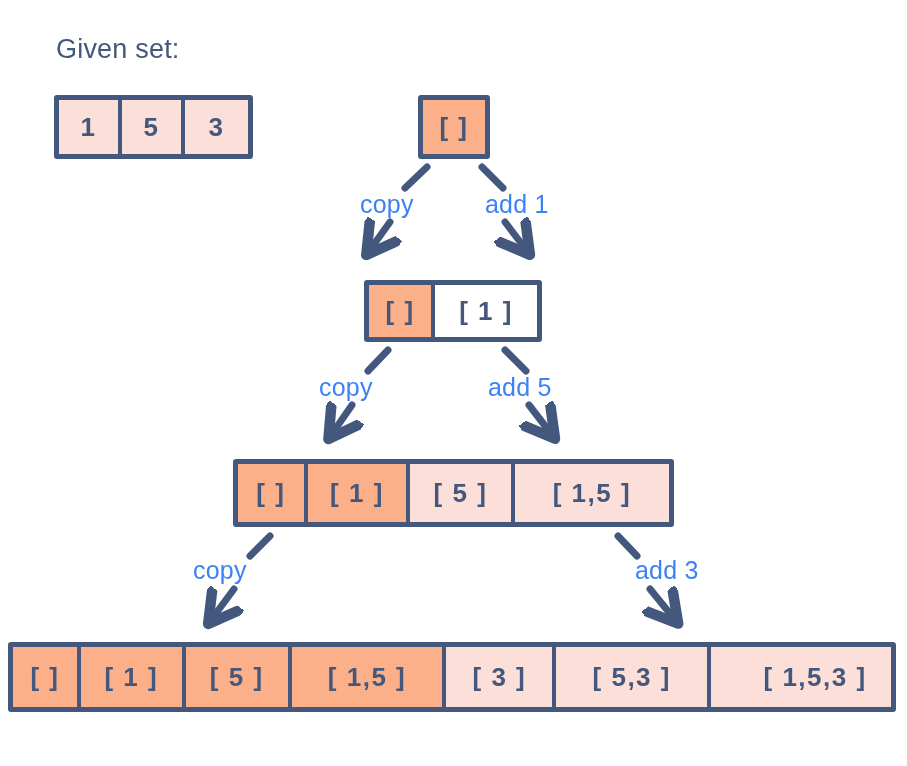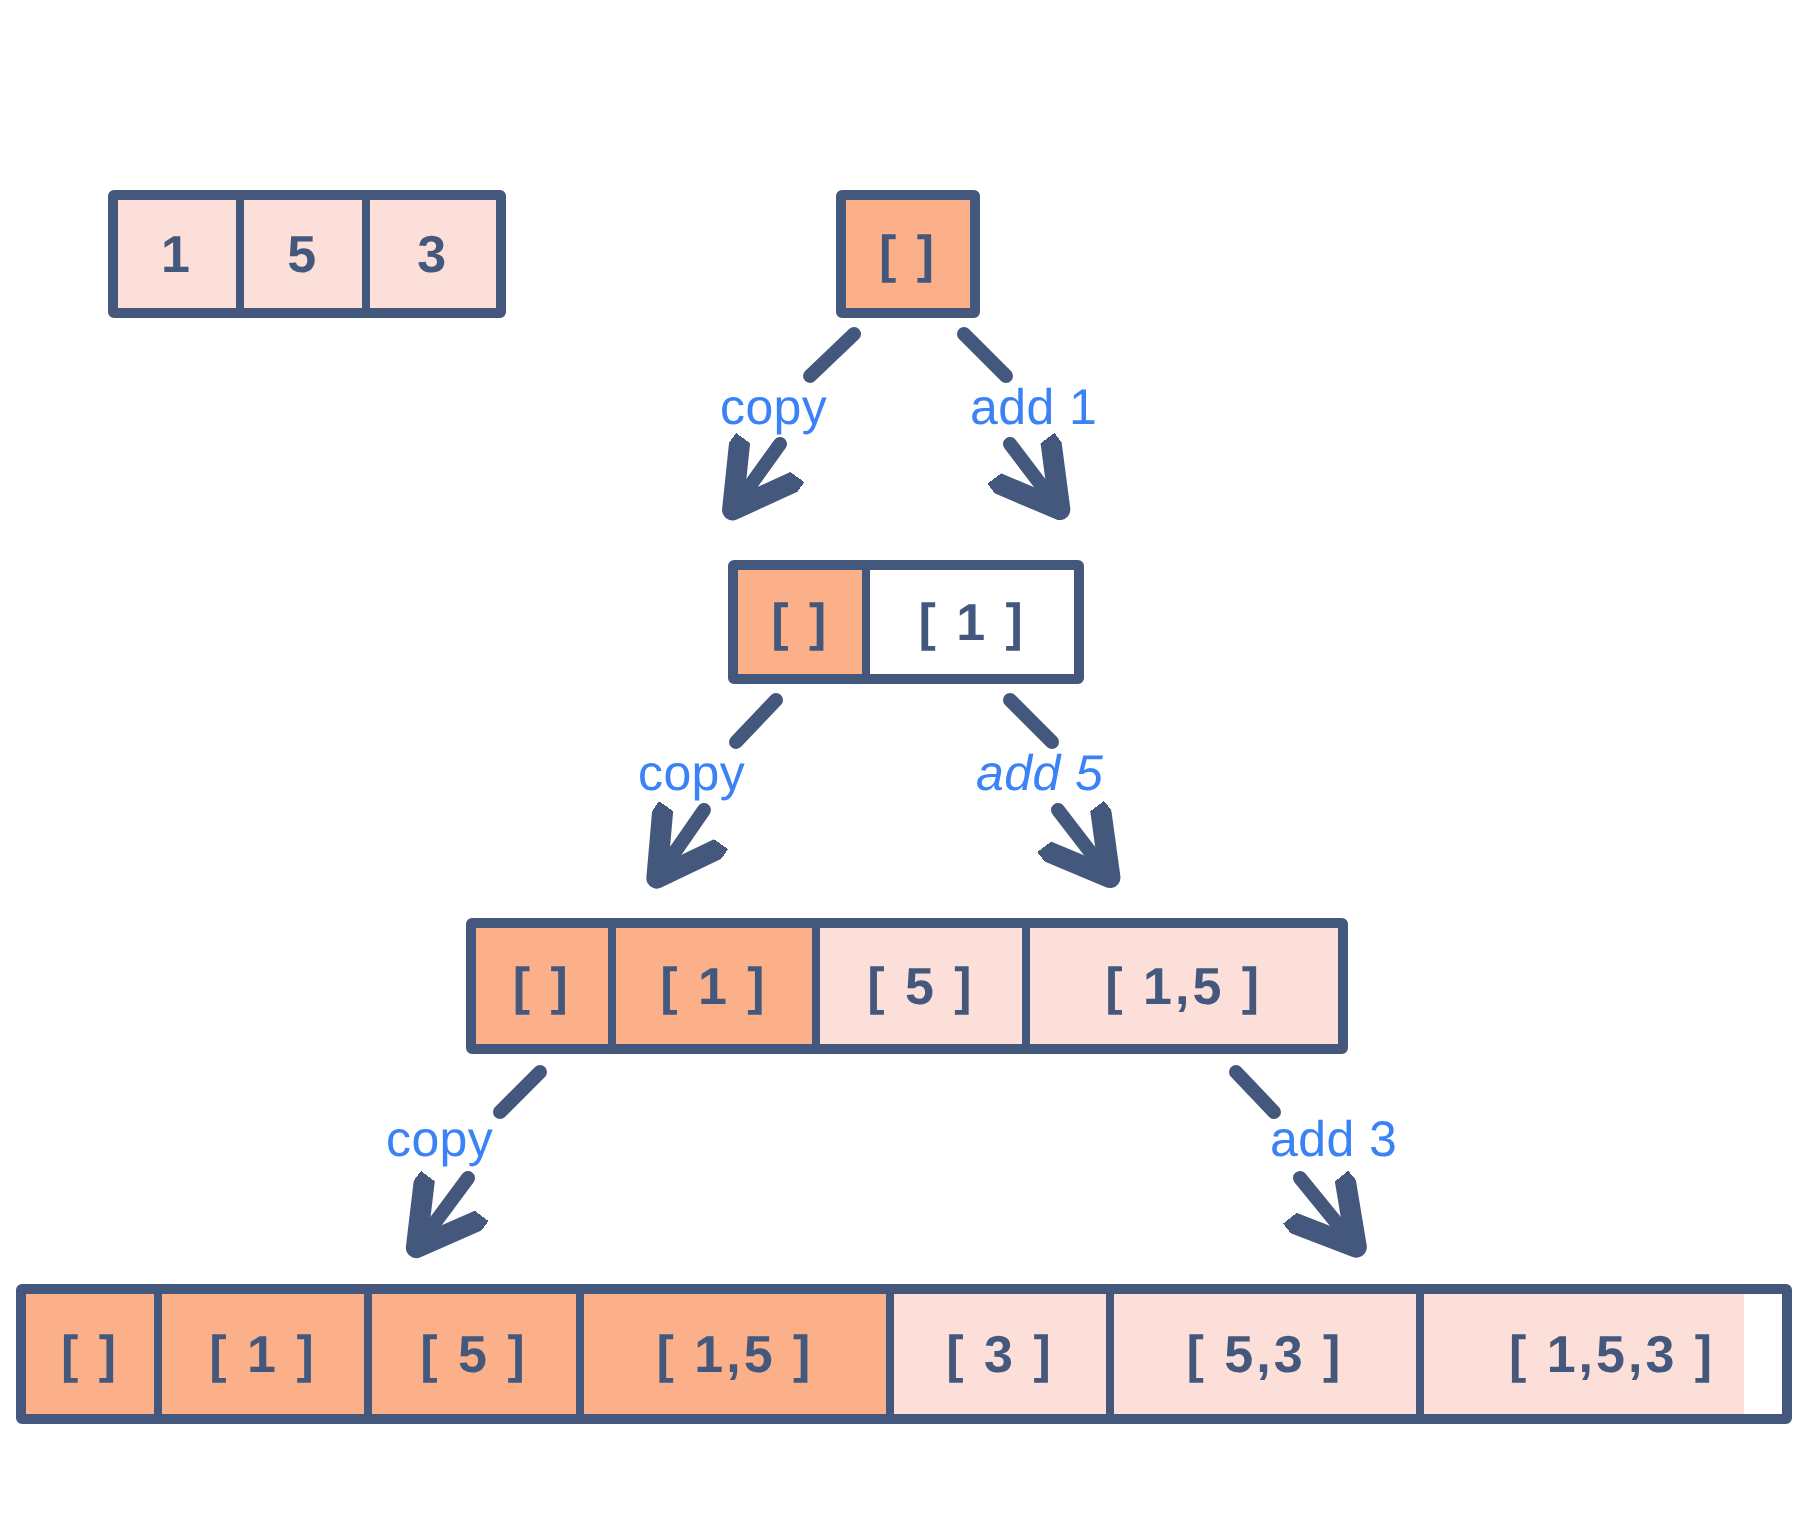--- a/index.html
+++ b/index.html
@@ -79,50 +79,51 @@
   #level-3 .cell:nth-child(3) { width: 105px; }
   #level-3 .cell:nth-child(4) { width: 155px; }
 
   #level-4 { left: 8px; top: 642px; width: 888px; height: 70px; }
   #level-4 .cell:nth-child(1) { width: 68px; }
   #level-4 .cell:nth-child(2) { width: 105px; }
   #level-4 .cell:nth-child(3) { width: 106px; }
   #level-4 .cell:nth-child(4) { width: 155px; }
   #level-4 .cell:nth-child(5) { width: 110px; }
   #level-4 .cell:nth-child(6) { width: 155px; }
-  #level-4 .cell:nth-child(7) { width: 160px; padding-left: 28px; }
+  #level-4 .cell:nth-child(7) { width: 180px; padding-left: 28px; }
 
   
   .arrow-label {
     position: absolute;
     font-size: 25px;
     color: #3b82f6;
     white-space: nowrap;
     letter-spacing: 0.2px;
   }
   #label-copy-1 { left: 360px; top: 190px; }
   #label-add-1  { left: 461px; top: 190px; margin-left: 24px; }
   #label-copy-2 { left: 319px; top: 373px; }
-  #label-add-2  { left: 488px; top: 373px; font-style: italic; }
+  #label-add-2  { left: 488px; top: 373px; }
   #label-copy-3 { left: 193px; top: 556px; }
   #label-add-3  { left: 635px; top: 556px; }
 
   svg.arrows {
     position: absolute;
     left: 0; top: 0;
     width: 907px;
     height: 766px;
     pointer-events: none;
   }
 </style>
 </head>
 <body>
 
 <div id="canvas">
 
+  <div class="title">Given set:</div>
 
   <div class="row" id="given-set">
     <div class="cell fill-pink">1</div>
     <div class="cell fill-pink">5</div>
     <div class="cell fill-pink">3</div>
   </div>
 
   <div class="row" id="level-1">
     <div class="cell fill-orange">[ ]</div>
   </div>

